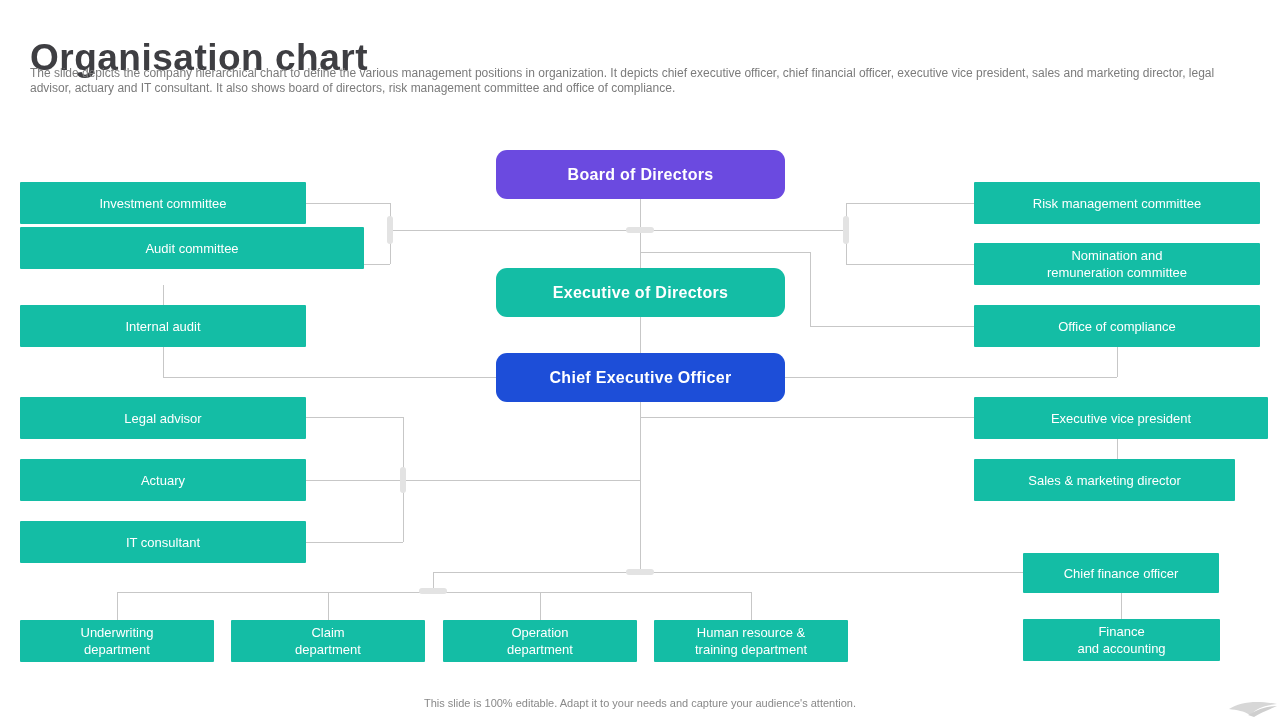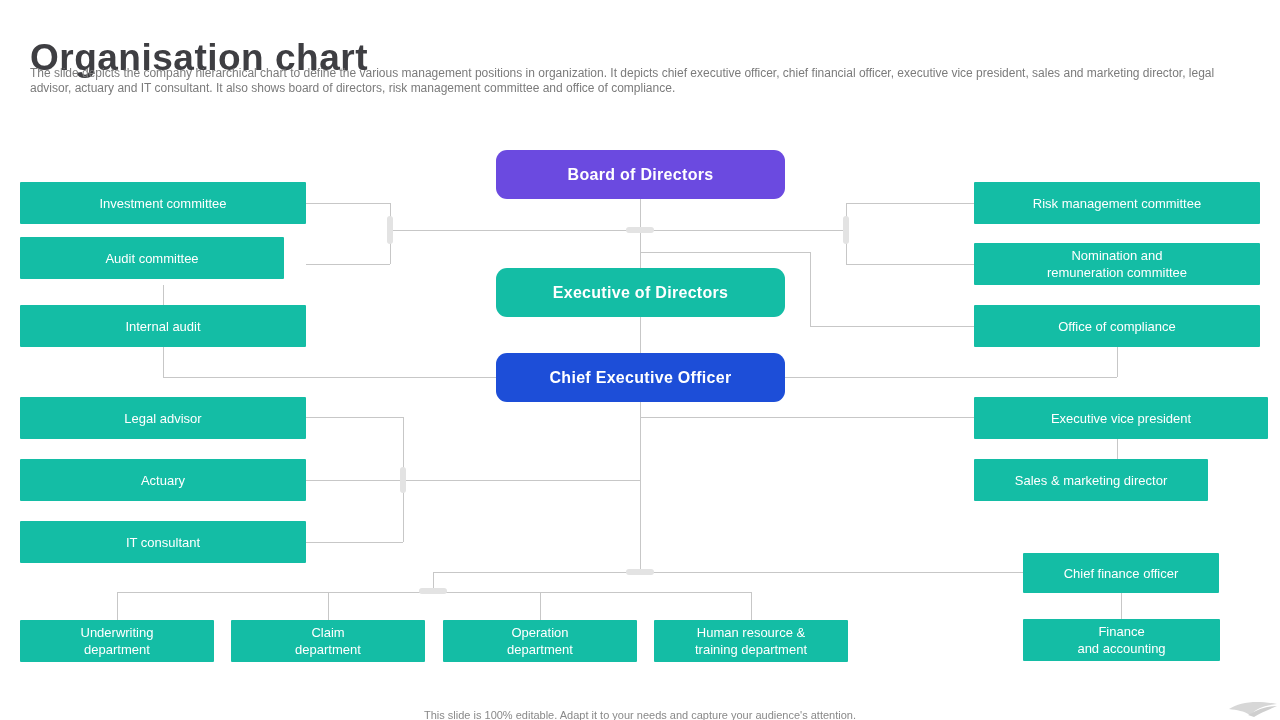--- a/index.html
+++ b/index.html
@@ -3,21 +3,21 @@
 <meta charset="utf-8">
 <style>
   html,body{margin:0;padding:0;background:#ffffff;}
   .slide{position:relative;width:1280px;height:720px;background:#ffffff;overflow:hidden;
          font-family:"Liberation Sans", sans-serif;}
   .title{position:absolute;left:30px;top:12px;font-size:37px;font-weight:700;color:#3e3e42;
          letter-spacing:0.5px;}
   .desc{position:absolute;left:30px;top:66px;width:1192px;font-size:12px;line-height:14.5px;
         color:#7b7b7b;}
   .footer{position:absolute;left:0;top:697px;width:1280px;text-align:center;font-size:11px;
-          color:#898989;margin-top:12px;}
+          color:#898989;}
   .node{position:absolute;display:flex;align-items:center;justify-content:center;
         text-align:center;color:#ffffff;white-space:pre-line;z-index:2;border-radius:1px;
         font-size:13px;line-height:17px;}
   .teal{background:#14bda5;}
   .purple{background:#6b4ae0;}
   .gray{background:#1d4ed8;}
   .big{border-radius:11px;font-weight:bold;font-size:16px;letter-spacing:0.3px;}
   .cline{position:absolute;background:#c7c7c7;z-index:1;}
   .joint{position:absolute;background:#e3e3e3;border-radius:3px;z-index:1;}
   .swoosh{position:absolute;left:1228px;top:699px;z-index:3;}
@@ -68,32 +68,32 @@
   <div class="joint" style="left:387px;top:216px;width:6px;height:28px"></div>
   <div class="joint" style="left:400px;top:467px;width:6px;height:26px"></div>
   <div class="joint" style="left:626px;top:569px;width:28px;height:6px"></div>
   <div class="joint" style="left:419px;top:588px;width:28px;height:6px"></div>
 
   <div class="node purple big" style="left:496px;top:150px;width:289px;height:49px">Board of Directors</div>
   <div class="node teal big" style="left:496px;top:268px;width:289px;height:49px">Executive of Directors</div>
   <div class="node gray big" style="left:496px;top:353px;width:289px;height:49px">Chief Executive Officer</div>
 
   <div class="node teal" style="left:20px;top:182px;width:286px;height:42px">Investment  committee</div>
-  <div class="node teal" style="left:20px;top:237px;width:264px;height:42px">Audit committee</div>
+  <div class="node teal" style="left:20px;top:227px;width:344px;height:42px">Audit committee</div>
   <div class="node teal" style="left:20px;top:305px;width:286px;height:42px">Internal  audit</div>
   <div class="node teal" style="left:20px;top:397px;width:286px;height:42px">Legal advisor</div>
   <div class="node teal" style="left:20px;top:459px;width:286px;height:42px">Actuary</div>
   <div class="node teal" style="left:20px;top:521px;width:286px;height:42px">IT  consultant</div>
 
   <div class="node teal" style="left:974px;top:182px;width:286px;height:42px">Risk management  committee</div>
   <div class="node teal" style="left:974px;top:305px;width:286px;height:42px">Office of compliance</div>
   <div class="node teal" style="left:974px;top:243px;width:286px;height:42px">Nomination and
 remuneration  committee</div>
   <div class="node teal" style="left:974px;top:397px;width:294px;height:42px">Executive  vice president</div>
-  <div class="node teal" style="left:974px;top:459px;width:234px;height:42px">Sales &amp; marketing  director</div>
+  <div class="node teal" style="left:974px;top:459px;width:261px;height:42px">Sales &amp; marketing  director</div>
 
   <div class="node teal" style="left:1023px;top:553px;width:196px;height:40px">Chief finance officer</div>
   <div class="node teal" style="left:1023px;top:619px;width:197px;height:42px">Finance
 and accounting</div>
 
   <div class="node teal" style="left:20px;top:620px;width:194px;height:42px">Underwriting
 department</div>
   <div class="node teal" style="left:231px;top:620px;width:194px;height:42px">Claim
 department</div>
   <div class="node teal" style="left:443px;top:620px;width:194px;height:42px">Operation

